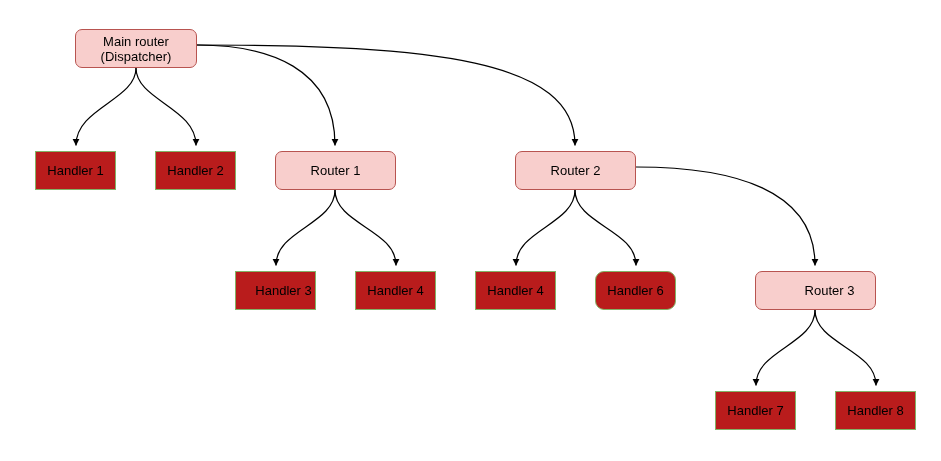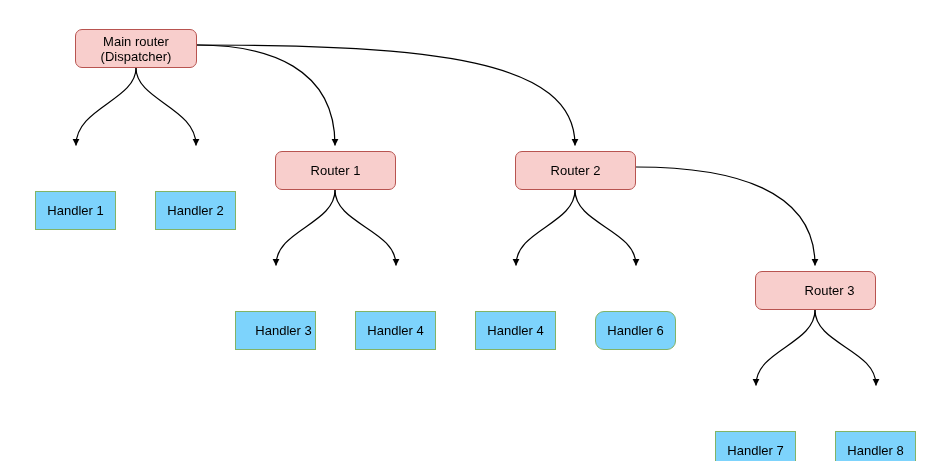--- a/index.html
+++ b/index.html
@@ -42,24 +42,23 @@
     border-style: solid;
     white-space: pre-line;
     user-select: none;
   }
   .node-router {
     background: #f8cecc;
     border-color: #b85450;
     border-radius: 7px;
   }
   .node-handler {
-    background: #7dd3fc;
+    background: #b91c1c;
     border-color: #82b366;
     border-radius: 0px;
-    margin-top: 40px;
   }
   .node-label {
     display: block;
     white-space: pre-line;
   }
 </style>
 </head>
 <body>
 
 <div id="diagram-root">

